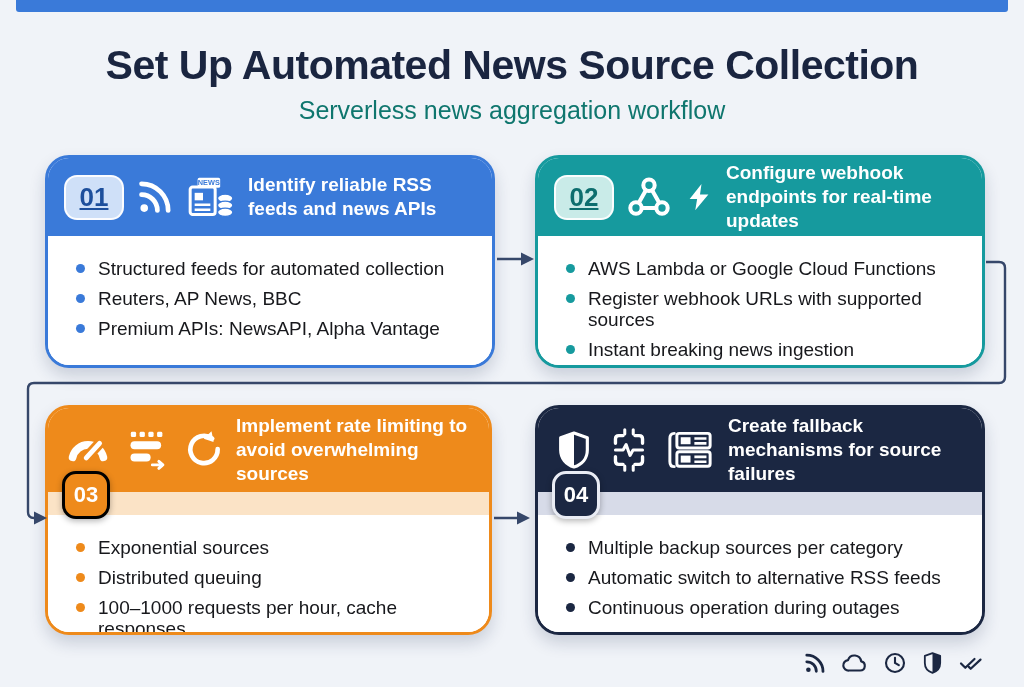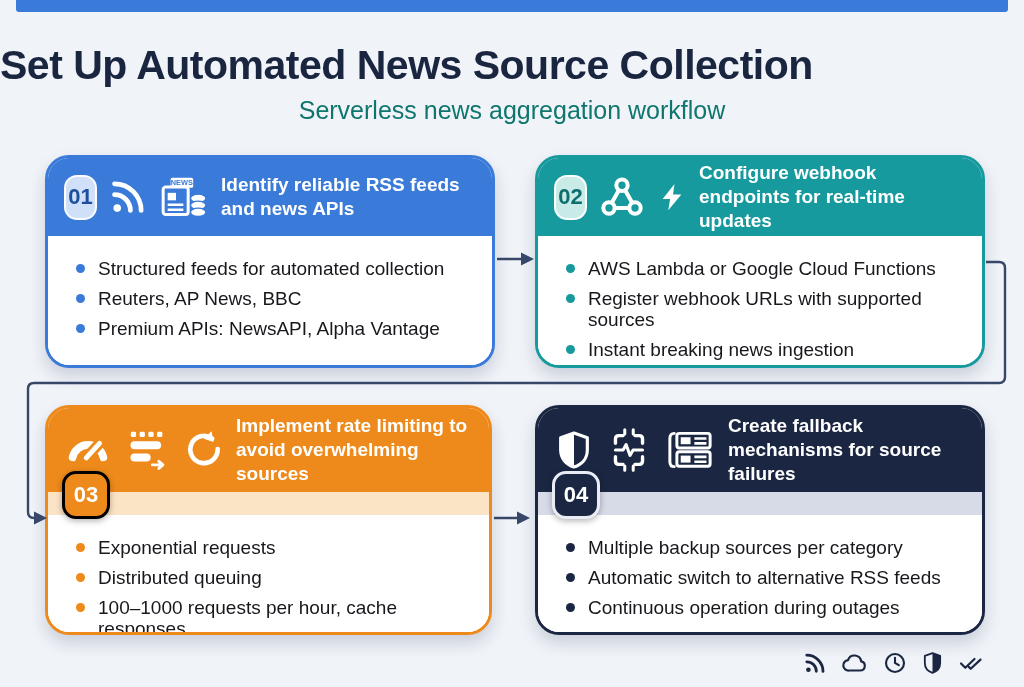--- a/index.html
+++ b/index.html
@@ -4,41 +4,41 @@
 <style>
   * { margin:0; padding:0; box-sizing:border-box; }
   html,body { background:#ffffff; }
   .page {
     position:relative; width:1024px; height:687px;
     background:#f0f3f8; overflow:hidden;
     font-family:"Liberation Sans", sans-serif;
   }
   .topbar { position:absolute; left:16px; top:0; width:992px; height:12px;
     background:#3a7ad9; border-radius:0 0 3px 3px; }
-  .title { position:absolute; top:42px; left:0; width:1024px; 
+  .title { position:absolute; top:42px; left:0; width:1024px; text-align:center;
     font-size:41px; font-weight:800; letter-spacing:-0.5px; color:#1a2540; }
   .subtitle { position:absolute; top:96px; left:0; width:1024px; text-align:center;
     font-size:25px; color:#0f766e; }
 
   .card { position:absolute; border-radius:24px; background:#fff;
     border:3px solid var(--ac); overflow:visible;
     box-shadow:0 8px 16px rgba(25,45,85,.18); }
   .card-clip { position:absolute; inset:0; border-radius:21px; overflow:hidden;
     display:flex; flex-direction:column; }
   .hdr { background:var(--ac); color:#fff; display:flex; align-items:center;
     gap:12px; padding:0 10px 0 16px; flex:none; }
   .hdr12 { height:78px; }
   .hdr34 { height:84px; }
   .band { flex:none; height:23px; }
   .body { flex:1; background:#fff; padding:22px 10px 0 28px; }
   .hdr-title { font-weight:bold; font-size:19px; line-height:1.28; }
 
-  .badge { width:33px; height:45px; border-radius:13px; flex:none;
+  .badge { width:60px; height:45px; border-radius:13px; flex:none;
     display:flex; align-items:center; justify-content:center;
-    font-weight:bold; font-size:22px; border:2px solid rgba(255,255,255,.9); }
+    font-weight:bold; font-size:26px; border:2px solid rgba(255,255,255,.9);text-decoration:underline; }
   .badge1 { background:#cfe0f8; color:#1d4f9c; }
   .badge2 { background:#c9ebe8; color:#0d6e6e; }
   .badge-abs { position:absolute; left:14px; top:63px; width:48px; height:48px;
     z-index:5; border-radius:14px; background:var(--ac);
     border:3px solid #000000; color:#fff; display:flex; align-items:center;
     justify-content:center; font-weight:bold; font-size:22px;
     box-shadow:0 2px 6px rgba(0,0,0,.3); }
   .badge4 { border-color:#e9ecf4; }
 
   .bullet { display:flex; align-items:flex-start; gap:13px; margin-bottom:9px;
@@ -154,21 +154,21 @@
         <svg class="hdr-icon" width="40" height="40" viewBox="0 0 24 24">
           <path d="M16.9 5.1 A 8.2 8.2 0 1 0 20.2 11.5" stroke="#fff" stroke-width="2.8" fill="none" stroke-linecap="round"></path>
           <polygon points="16.5,0.8 17.8,7.2 11.8,5.2" fill="#fff"></polygon>
         </svg>
         <div class="hdr-title" style="width:258px">Implement rate limiting to avoid overwhelming sources</div>
       </div>
       <div class="band" style="background:#fbe3c6"></div>
       <div class="body">
         <div class="bullet">
             <span class="dot"></span>
-            <span>Exponential requests</span>
+            <span>Exponential sources</span>
           </div>
         <div class="bullet">
             <span class="dot"></span>
             <span>Distributed queuing</span>
           </div>
         <div class="bullet">
             <span class="dot"></span>
             <span>100–1000 requests per hour, cache responses</span>
           </div>
       </div>

